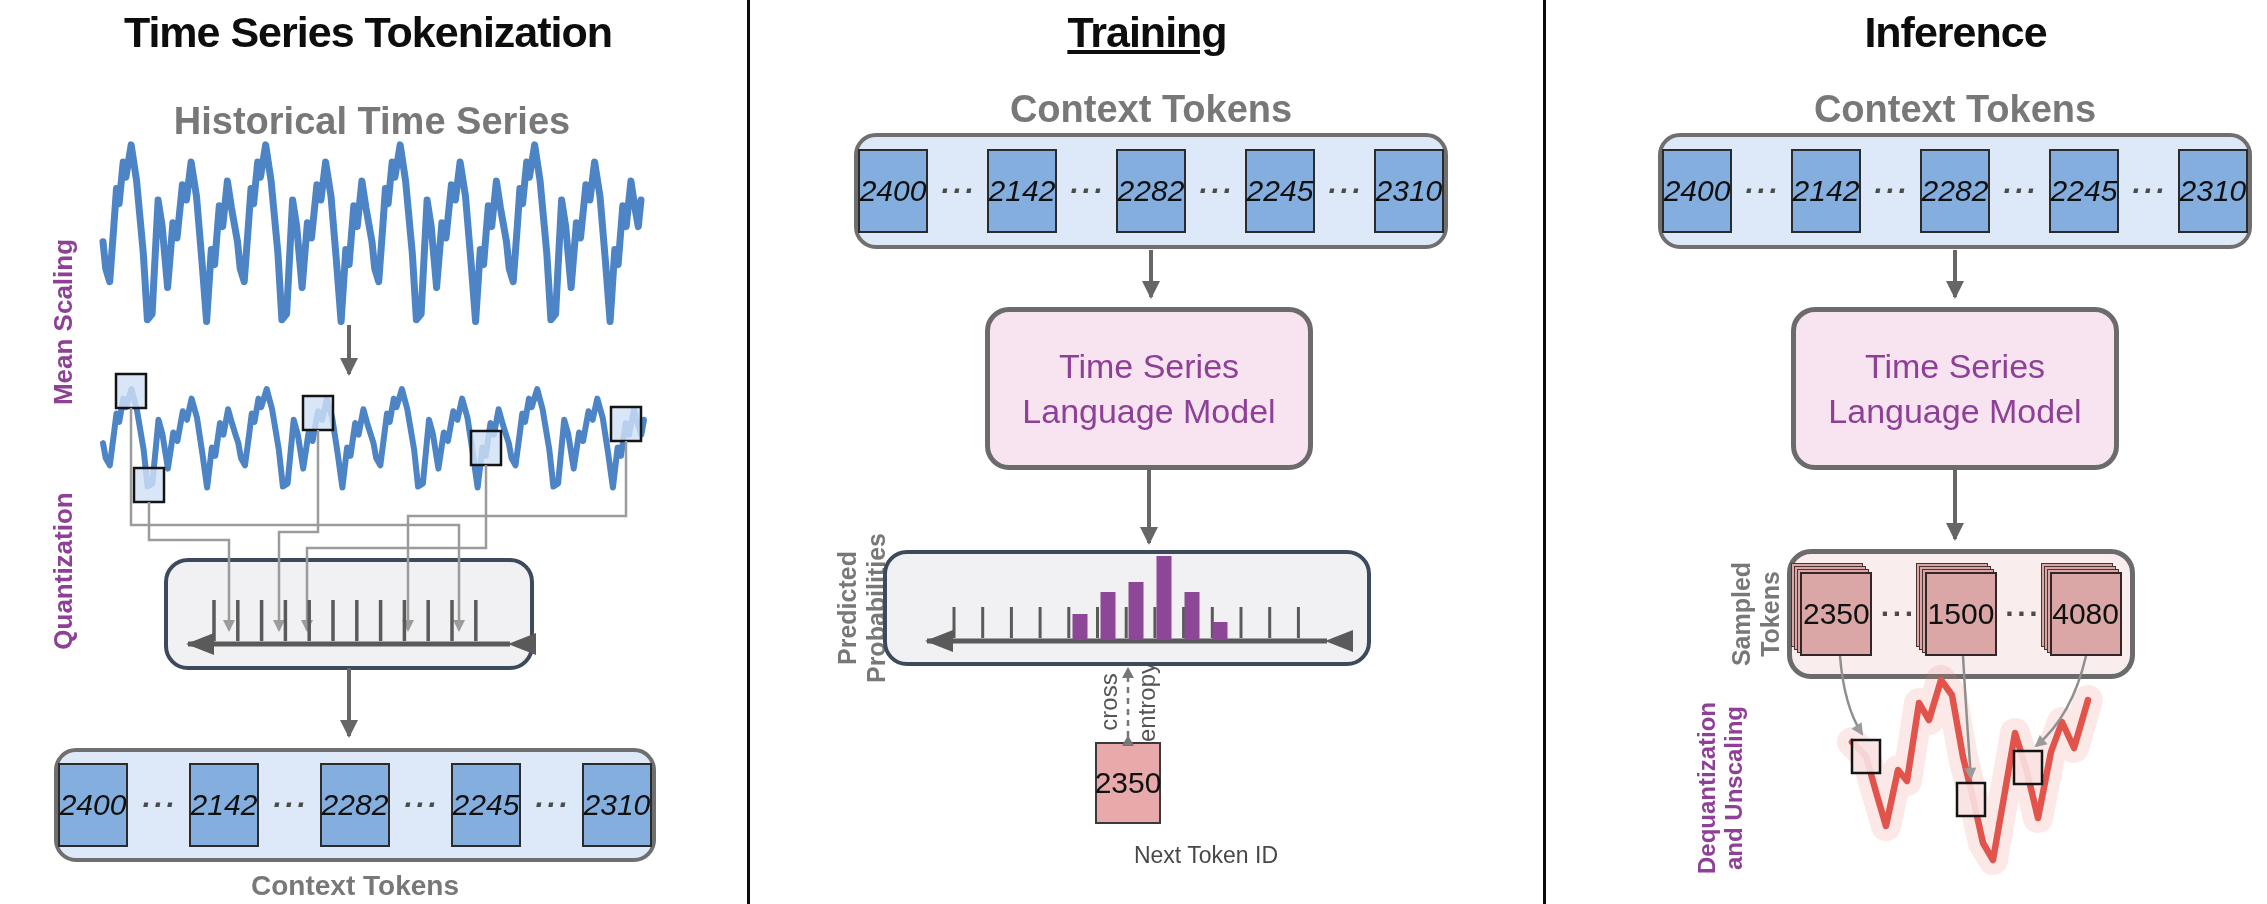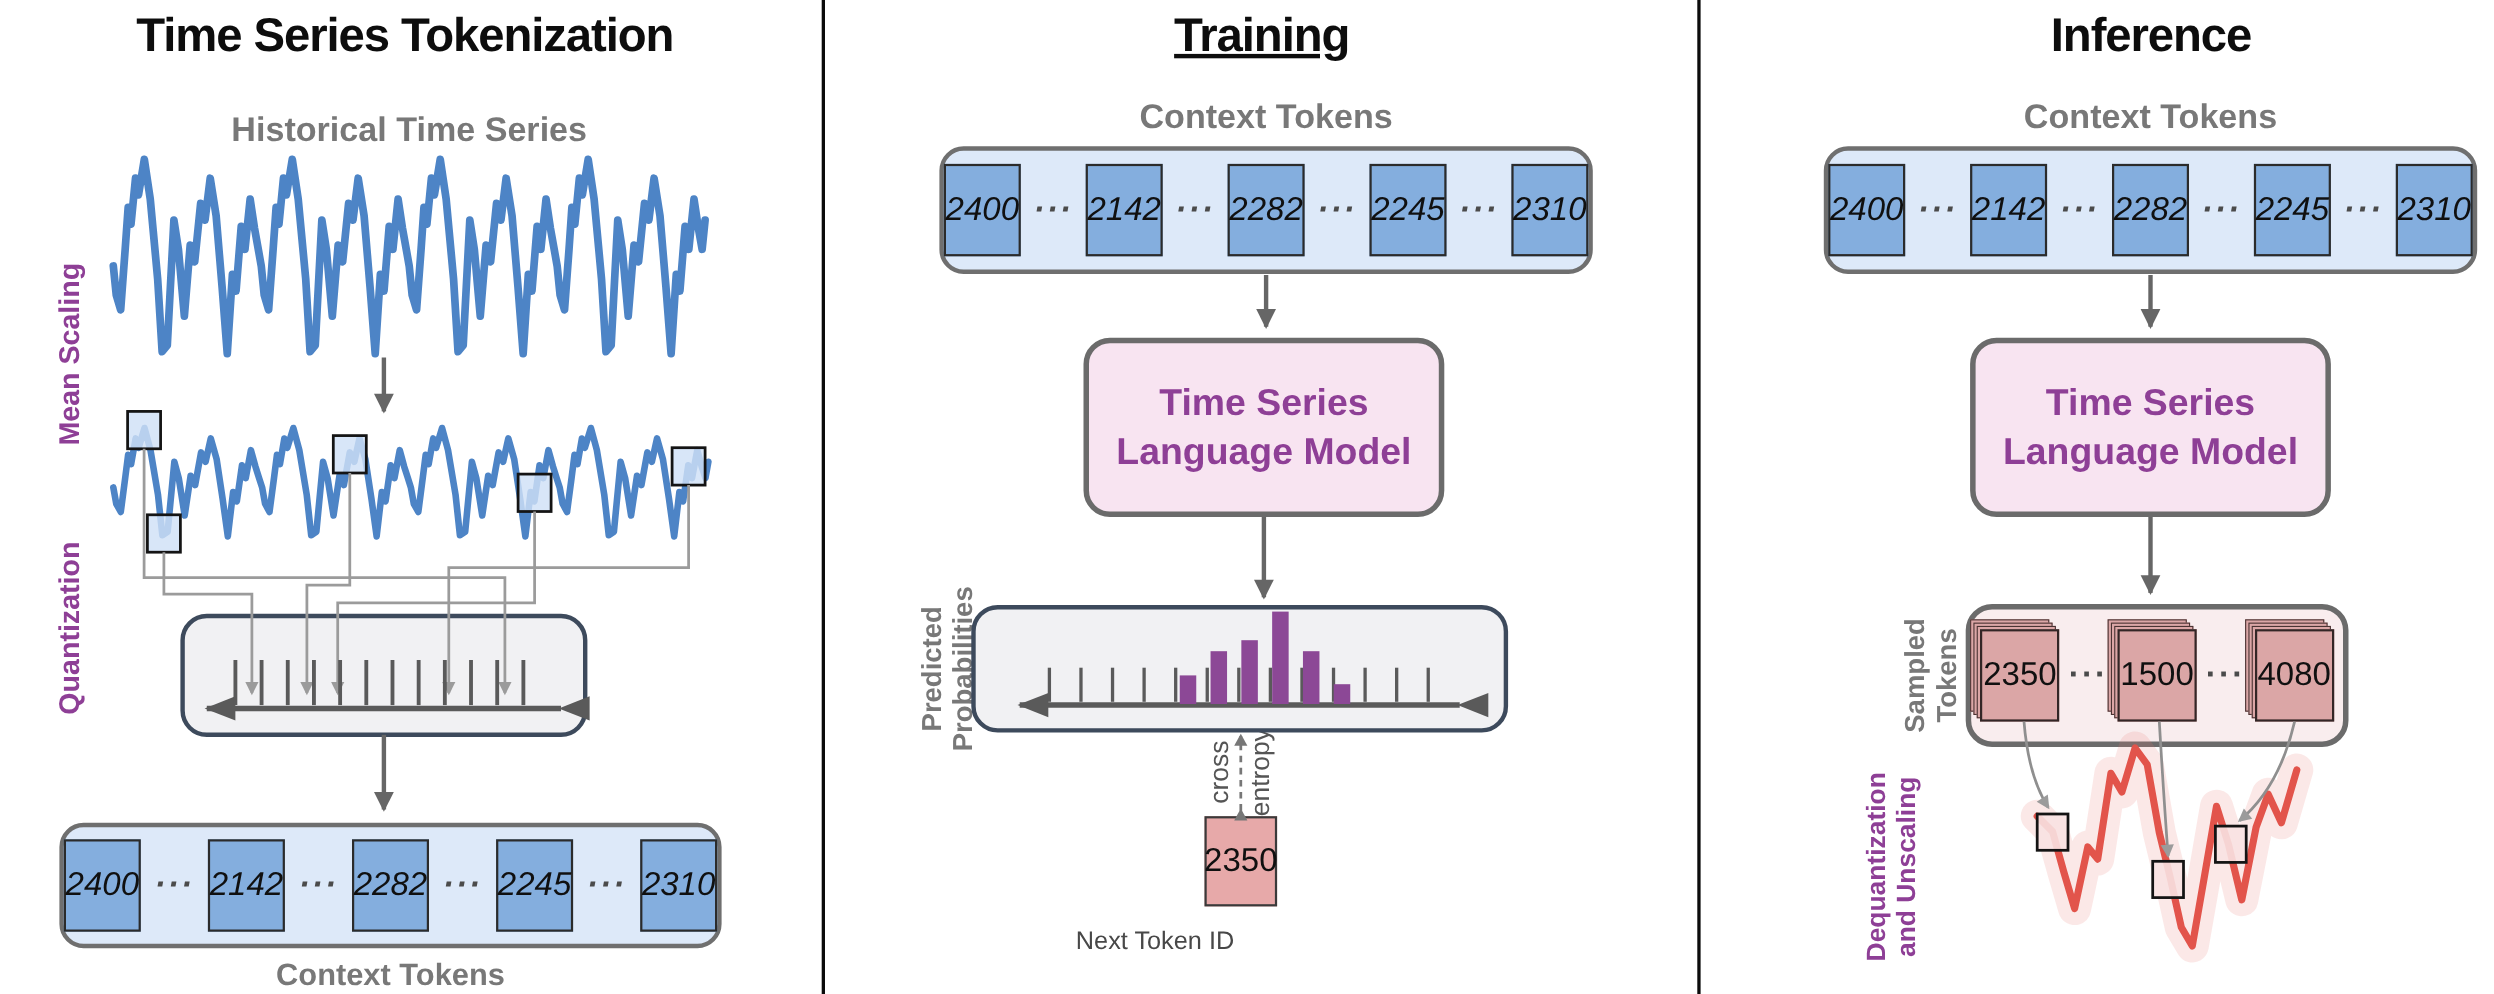--- a/index.html
+++ b/index.html
@@ -1,35 +1,35 @@
 <!DOCTYPE html>
 <html><head>
 <meta charset="utf-8">
 <style>
   html,body{margin:0;padding:0;background:#ffffff;}
   #stage{position:relative;width:2267px;height:904px;background:#fff;overflow:hidden;
          font-family:"Liberation Sans",sans-serif;margin-left:16px;}
   .abs{position:absolute;}
   .panel-title{font-size:43px;font-weight:700;color:#0d0d0d;text-align:center;letter-spacing:-1px;}
-  .section-label{font-size:31px;font-weight:700;color:#787878;text-align:center;}
+  .section-label{font-size:38px;font-weight:700;color:#787878;text-align:center;}
   .rot{transform:rotate(-90deg);text-align:center;}
   .purple-label{color:#8e3f96;font-weight:700;font-size:26px;line-height:1.12;}
   .gray-rot-label{color:#787878;font-weight:700;font-size:25px;line-height:1.15;}
   .divider{position:absolute;top:0;width:3px;height:904px;background:#0b0b0b;}
   .token-container{position:absolute;display:flex;align-items:center;justify-content:space-between;
       background:#dde9f9;border:4px solid #6f6f6f;border-radius:22px;box-sizing:border-box;font-style:italic;}
   .token-box{width:66px;height:80px;background:#84aede;border:2px solid #2b2b2b;
       display:flex;align-items:center;justify-content:center;font-size:30px;color:#101010;}
   .ellipsis{font-size:30px;font-weight:700;color:#4b4b4b;letter-spacing:2px;line-height:1;}
   .model-box{position:absolute;background:#f8e4f1;border:5px solid #6b6b6b;border-radius:24px;
       display:flex;flex-direction:column;align-items:center;justify-content:center;box-sizing:border-box;}
-  .model-box div{color:#8e3f96;font-weight:700;font-size:34px;line-height:1.3;}
+  .model-box div{color:#8e3f96;font-weight:400;font-size:34px;line-height:1.3;}
   .red-token{position:absolute;background:#e7a9a9;border:2.5px solid #3a3a3a;display:flex;
       align-items:center;justify-content:center;font-size:30px;color:#101010;box-sizing:border-box;}
-  .small-note{font-size:23px;color:#484848;text-align:left;}
+  .small-note{font-size:23px;color:#484848;text-align:right;}
   .sampled-container{position:absolute;display:flex;align-items:center;justify-content:space-evenly;
       background:#f9edee;border:5px solid #6b6b6b;border-radius:24px;box-sizing:border-box;}
   .stackwrap{position:relative;width:72px;height:84px;}
   .stack-layer{position:absolute;width:72px;height:84px;background:#dba6a6;border:1.5px solid #4a3333;box-sizing:border-box;}
   .stack-front{position:absolute;width:72px;height:84px;background:#dba6a6;border:2px solid #332626;
       display:flex;align-items:center;justify-content:center;font-size:30px;color:#101010;box-sizing:border-box;}
   svg{position:absolute;left:0;top:0;pointer-events:none;}
 </style>
 </head>
 <body>

